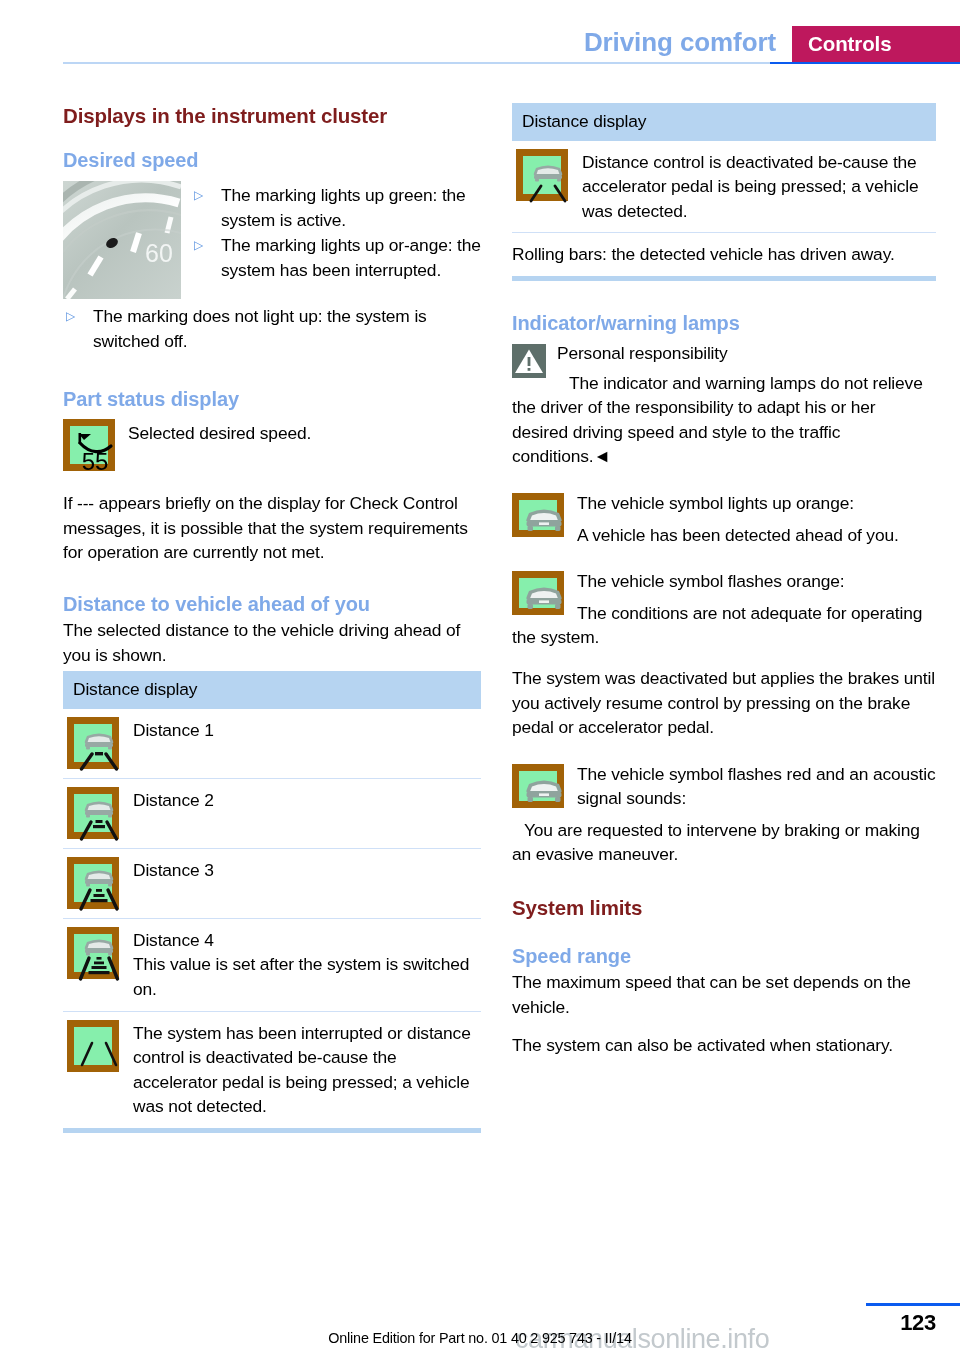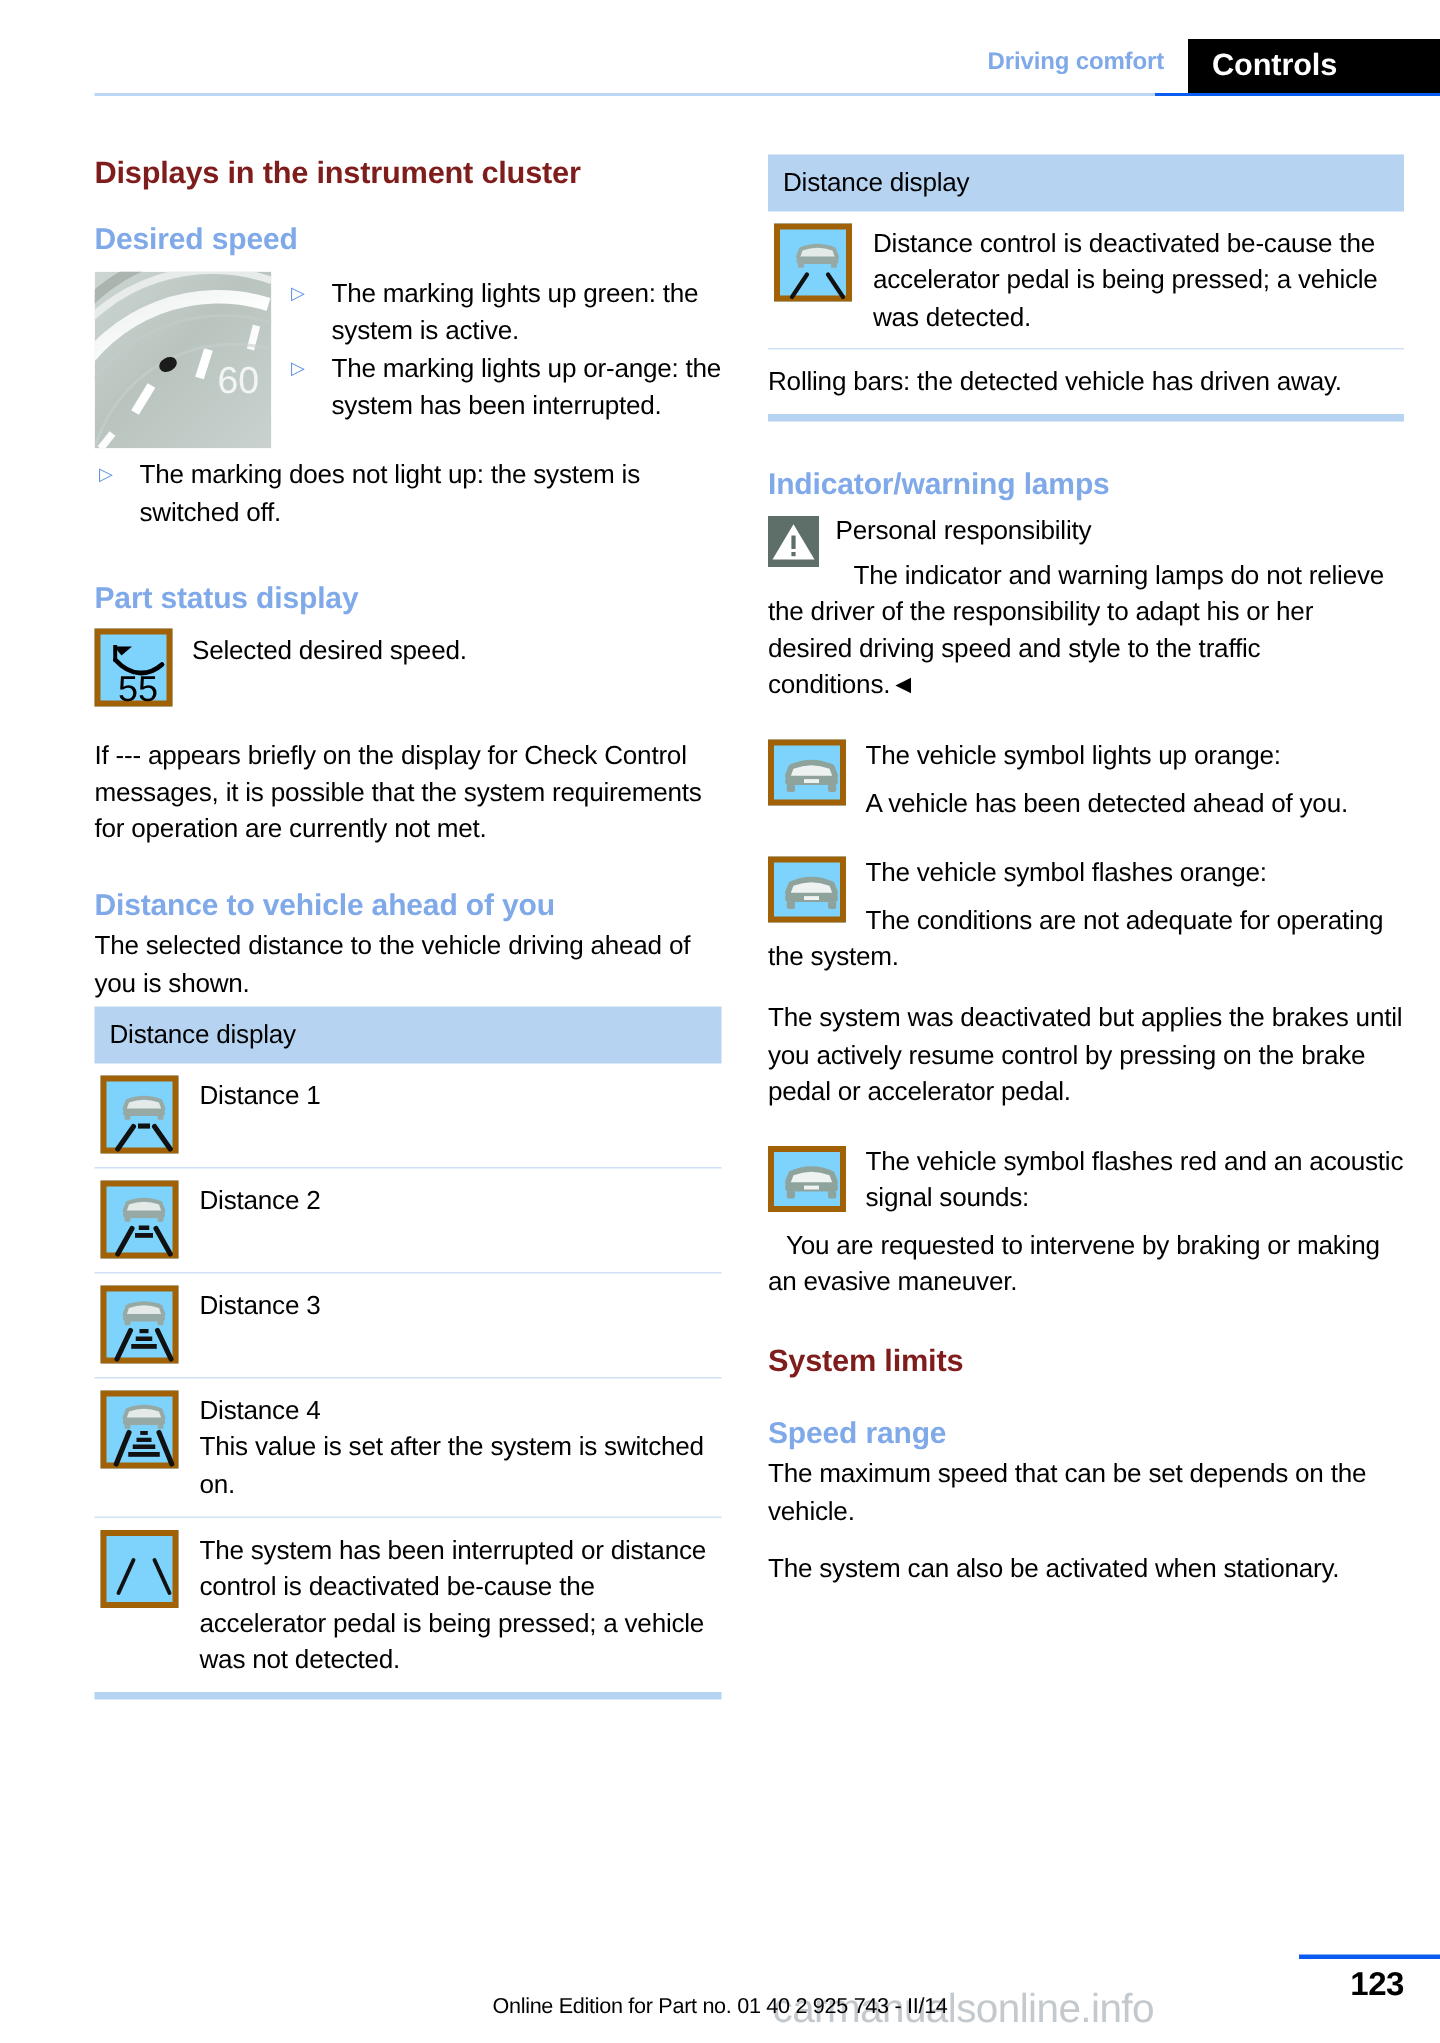--- a/index.html
+++ b/index.html
@@ -27,29 +27,29 @@
   .header-tabs {
     position: absolute;
     right: 0;
     top: 26px;
     display: flex;
     align-items: stretch;
     height: 36px;
   }
   .tab-secondary {
     color: #7fa9e8;
-    font-size: 16px;
+    font-size: 26px;
     font-weight: bold;
     padding: 0 16px 4px 18px;
     display: flex;
     align-items: center;
     letter-spacing: -0.1px;
   }
   .tab-primary {
-    background: #000000;
+    background: #be185d;
     color: #ffffff;
     font-size: 20.5px;
     font-weight: bold;
     padding: 0 18px 0 16px;
     display: flex;
     align-items: center;
     min-width: 168px;
     letter-spacing: -0.1px;
   }
   .header-rule {
@@ -136,22 +136,22 @@
     margin-right: 10px;
     position: relative;
     overflow: hidden;
   }
   .fig-gauge svg { display: block; }
 
   .fig-block-body { flex: 1 1 auto; padding-top: 2px; }
 
   
   .iconbox {
-    border: 4px solid #a16207;
-    background: #7dd3fc;
+    border: 7px solid #a16207;
+    background: #86efac;
     flex: 0 0 auto;
     display: block;
   }
   .iconbox svg { display: block; }
 
   .ib-55    { width: 52px; height: 52px; }
   .ib-dist  { width: 52px; height: 52px; }
   .ib-car   { width: 52px; height: 44px; }
 
   .warnbox {

